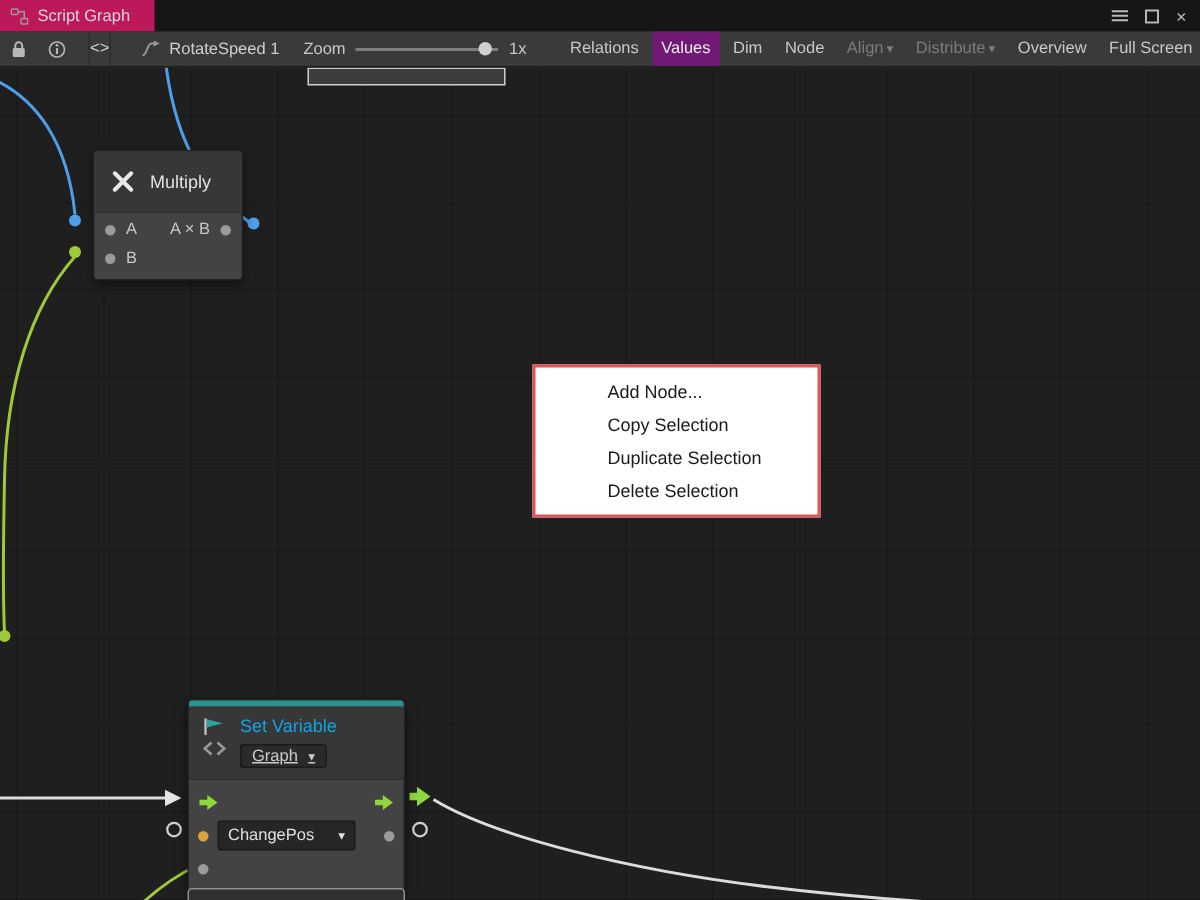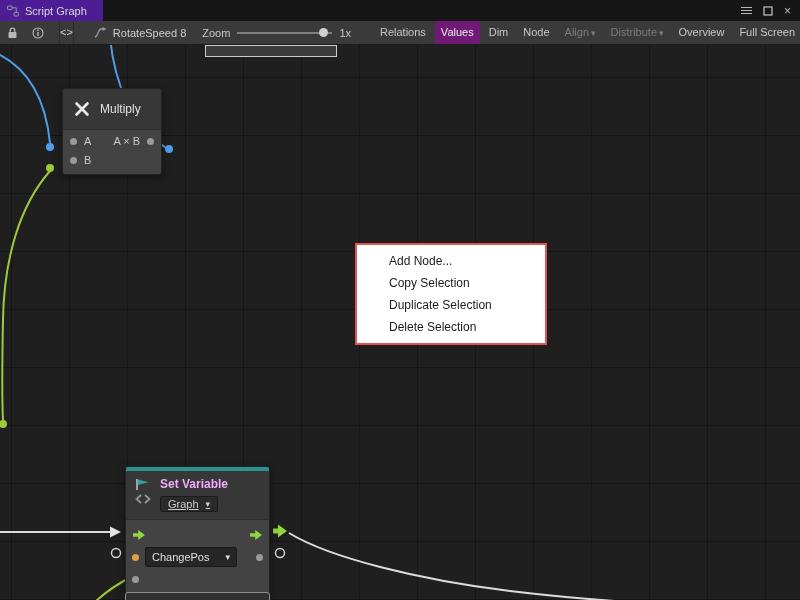--- a/index.html
+++ b/index.html
@@ -1,21 +1,21 @@
 <!DOCTYPE html>
 <html><head>
 <meta charset="utf-8">
 <style>
   * { margin:0; padding:0; box-sizing:border-box; }
   body { background:#000; font-family:"Liberation Sans", sans-serif; }
   .window { position:relative; width:800px; height:600px; background:#1f1f1f; overflow:hidden; user-select:none; }
 
   
   .titlebar { position:absolute; top:0; left:0; right:0; height:21px; background:#161616; z-index:6; display:flex; align-items:stretch; }
-  .tab { display:flex; align-items:center; gap:6px; background:#4c1d95; padding:0 16px 0 7px; font-size:11px; color:#d8d8d8; }
+  .tab { display:flex; align-items:center; gap:6px; background:#be185d; padding:0 16px 0 7px; font-size:11px; color:#d8d8d8; }
   .win-controls { margin-left:auto; display:flex; align-items:center; gap:11px; padding-right:9px; color:#b9b9b9; font-size:12px; }
   .win-controls span, .win-controls svg { cursor:default; }
 
   
   .toolbar { position:absolute; top:21px; left:0; right:0; height:24px; background:#3a3a3a; border-bottom:1px solid #1c1c1c; z-index:6;
              display:flex; align-items:center; font-size:11px; color:#c8c8c8; white-space:nowrap; }
   .tb-icon-btn { padding:0 7px; height:100%; display:flex; align-items:center; }
   .code-btn { width:54px; height:100%; line-height:23px; text-align:center; border-left:1px solid #2c2c2c; border-right:1px solid #2c2c2c; margin-left:8px; color:#cfcfcf; }
   .graph-ref { display:flex; align-items:center; gap:6px; margin-left:20px; color:#cfcfcf; }
   .zoom-wrap { display:flex; align-items:center; gap:7px; margin-left:16px; }
@@ -35,39 +35,39 @@
   .wires { position:absolute; top:0; left:0; z-index:1; pointer-events:none; }
   .dropdown-outline { position:absolute; left:205px; top:45px; width:132px; height:12px; border:1px solid #cdcdcd; background:#3c3c3c; z-index:2; }
 
   
   .node { position:absolute; background:#434343; border:1px solid #232323; border-radius:3px; box-shadow:0 2px 7px rgba(0,0,0,.5); color:#d6d6d6; font-size:11px; z-index:2; }
   .node-header { background:#373737; border-radius:2px 2px 0 0; }
   .dot { width:7px; height:7px; border-radius:50%; background:#9a9a9a; flex:0 0 auto; }
   .dot.orange { background:#dba23f; }
   .port-label { color:#c8c8c8; }
 
-  .multiply { left:62px; top:88px; width:100px; }
+  .multiply { left:62px; top:100px; width:100px; }
   .multiply .node-header { display:flex; align-items:center; gap:8px; padding:10px 9px; border-bottom:1px solid #2d2d2d; }
   .multiply .node-title { font-size:12px; color:#e2e2e2; }
   .m-row { display:flex; align-items:center; gap:7px; height:22px; padding:0 7px; }
   .m-row .spacer { flex:1; }
 
   .setvar { left:125px; top:466px; width:145px; }
   .teal-strip { height:4px; background:#2b9191; border-radius:2px 2px 0 0; }
   .setvar .node-header { display:flex; gap:8px; padding:6px 8px 7px 8px; border-bottom:1px solid #2d2d2d; }
-  .setvar .node-title { font-size:12px; color:#f0abfc; line-height:15px;font-weight:bold; }
+  .setvar .node-title { font-size:12px; color:#0ea5e9; line-height:15px; }
   .mini-btn { display:inline-flex; align-items:center; gap:5px; background:#2a2a2a; border:1px solid #1b1b1b; border-radius:2px; padding:0 7px; height:16px; font-size:11px; color:#cccccc; margin-top:4px; width:fit-content;text-decoration:underline; }
   .sv-row { display:flex; align-items:center; gap:6px; height:22px; padding:0 6px; }
   .sv-row .spacer { flex:1; }
   .select-field { display:flex; align-items:center; justify-content:space-between; gap:6px; width:92px; height:20px; background:#262626; border:1px solid #191919; border-radius:2px; padding:0 6px; font-size:11px; color:#e0e0e0; }
   .node-stub { position:absolute; left:125px; top:592px; width:145px; height:16px; background:#303030; border:1px solid #8f8f8f; border-radius:3px; z-index:2; }
 
   
   .ctx-menu { position:absolute; left:355px; top:243px; width:192px; background:#ffffff; border:2px solid #e05555; z-index:4; padding:5px 0; }
-  .ctx-item { height:22px; line-height:22px; padding-left:32px; font-size:12px; color:#1b1b1b; cursor:default; }
+  .ctx-item { height:22px; line-height:22px; padding-left:48px; font-size:12px; color:#1b1b1b; cursor:default; }
 </style>
 </head>
 <body>
 
 <div class="window">
 
   <div class="canvas-bg"></div>
 
   <svg class="wires" width="800" height="600">
 
@@ -201,21 +201,21 @@
         <path d="M6 5 V9" stroke="#b8b8b8" stroke-width="1.4"></path>
         <circle cx="6" cy="3.2" r="0.9" fill="#b8b8b8"></circle>
       </svg>
     </div>
     <div class="code-btn">&lt;&gt;</div>
     <div class="graph-ref">
       <svg width="13" height="12" viewBox="0 0 13 12">
         <path d="M1 10 C4 10 4 2 7 2 H9" stroke="#9a9a9a" stroke-width="1.3" fill="none"></path>
         <path d="M8.5 0 L12.5 2 L8.5 4 Z" fill="#9a9a9a"></path>
       </svg>
-      <span>RotateSpeed 8</span>
+      <span>RotateSpeed 1</span>
     </div>
     <div class="zoom-wrap">
       <span>Zoom</span>
       <div class="zoom-track">
         <div class="zoom-handle"></div>
       </div>
       <span>1x</span>
     </div>
     <div class="tb-buttons">
       <div class="tb-btn">Relations</div>

